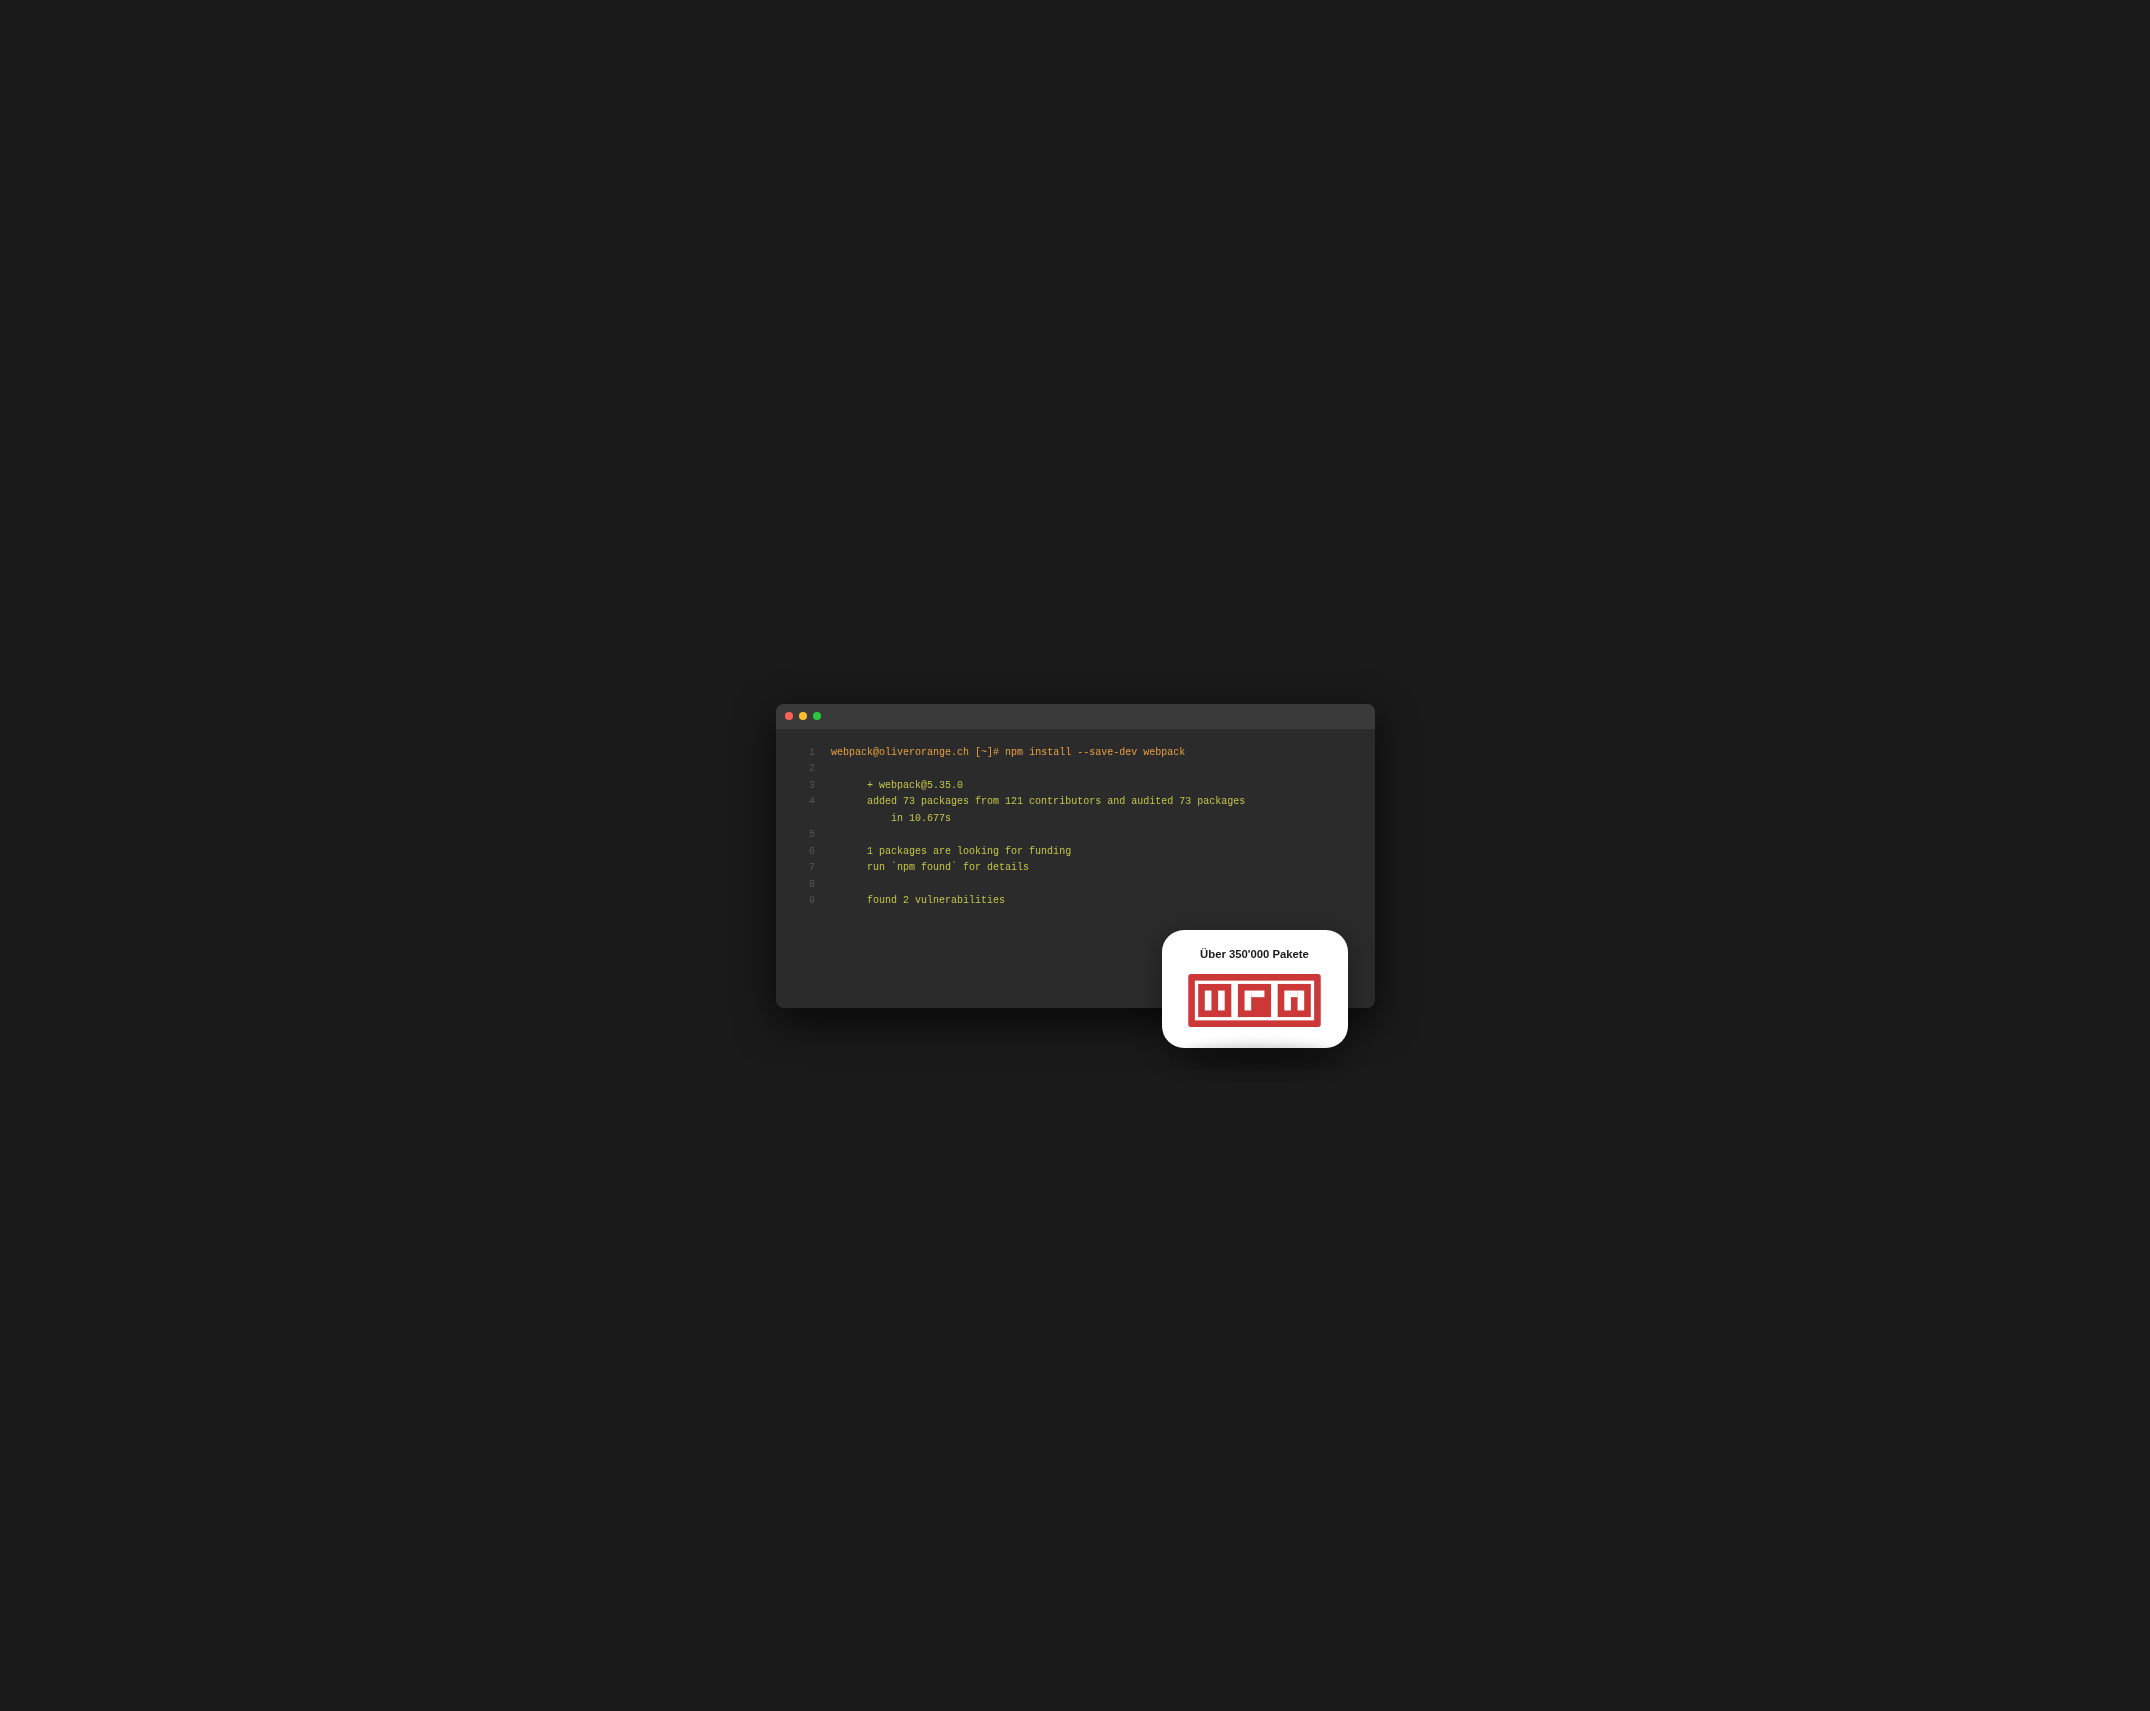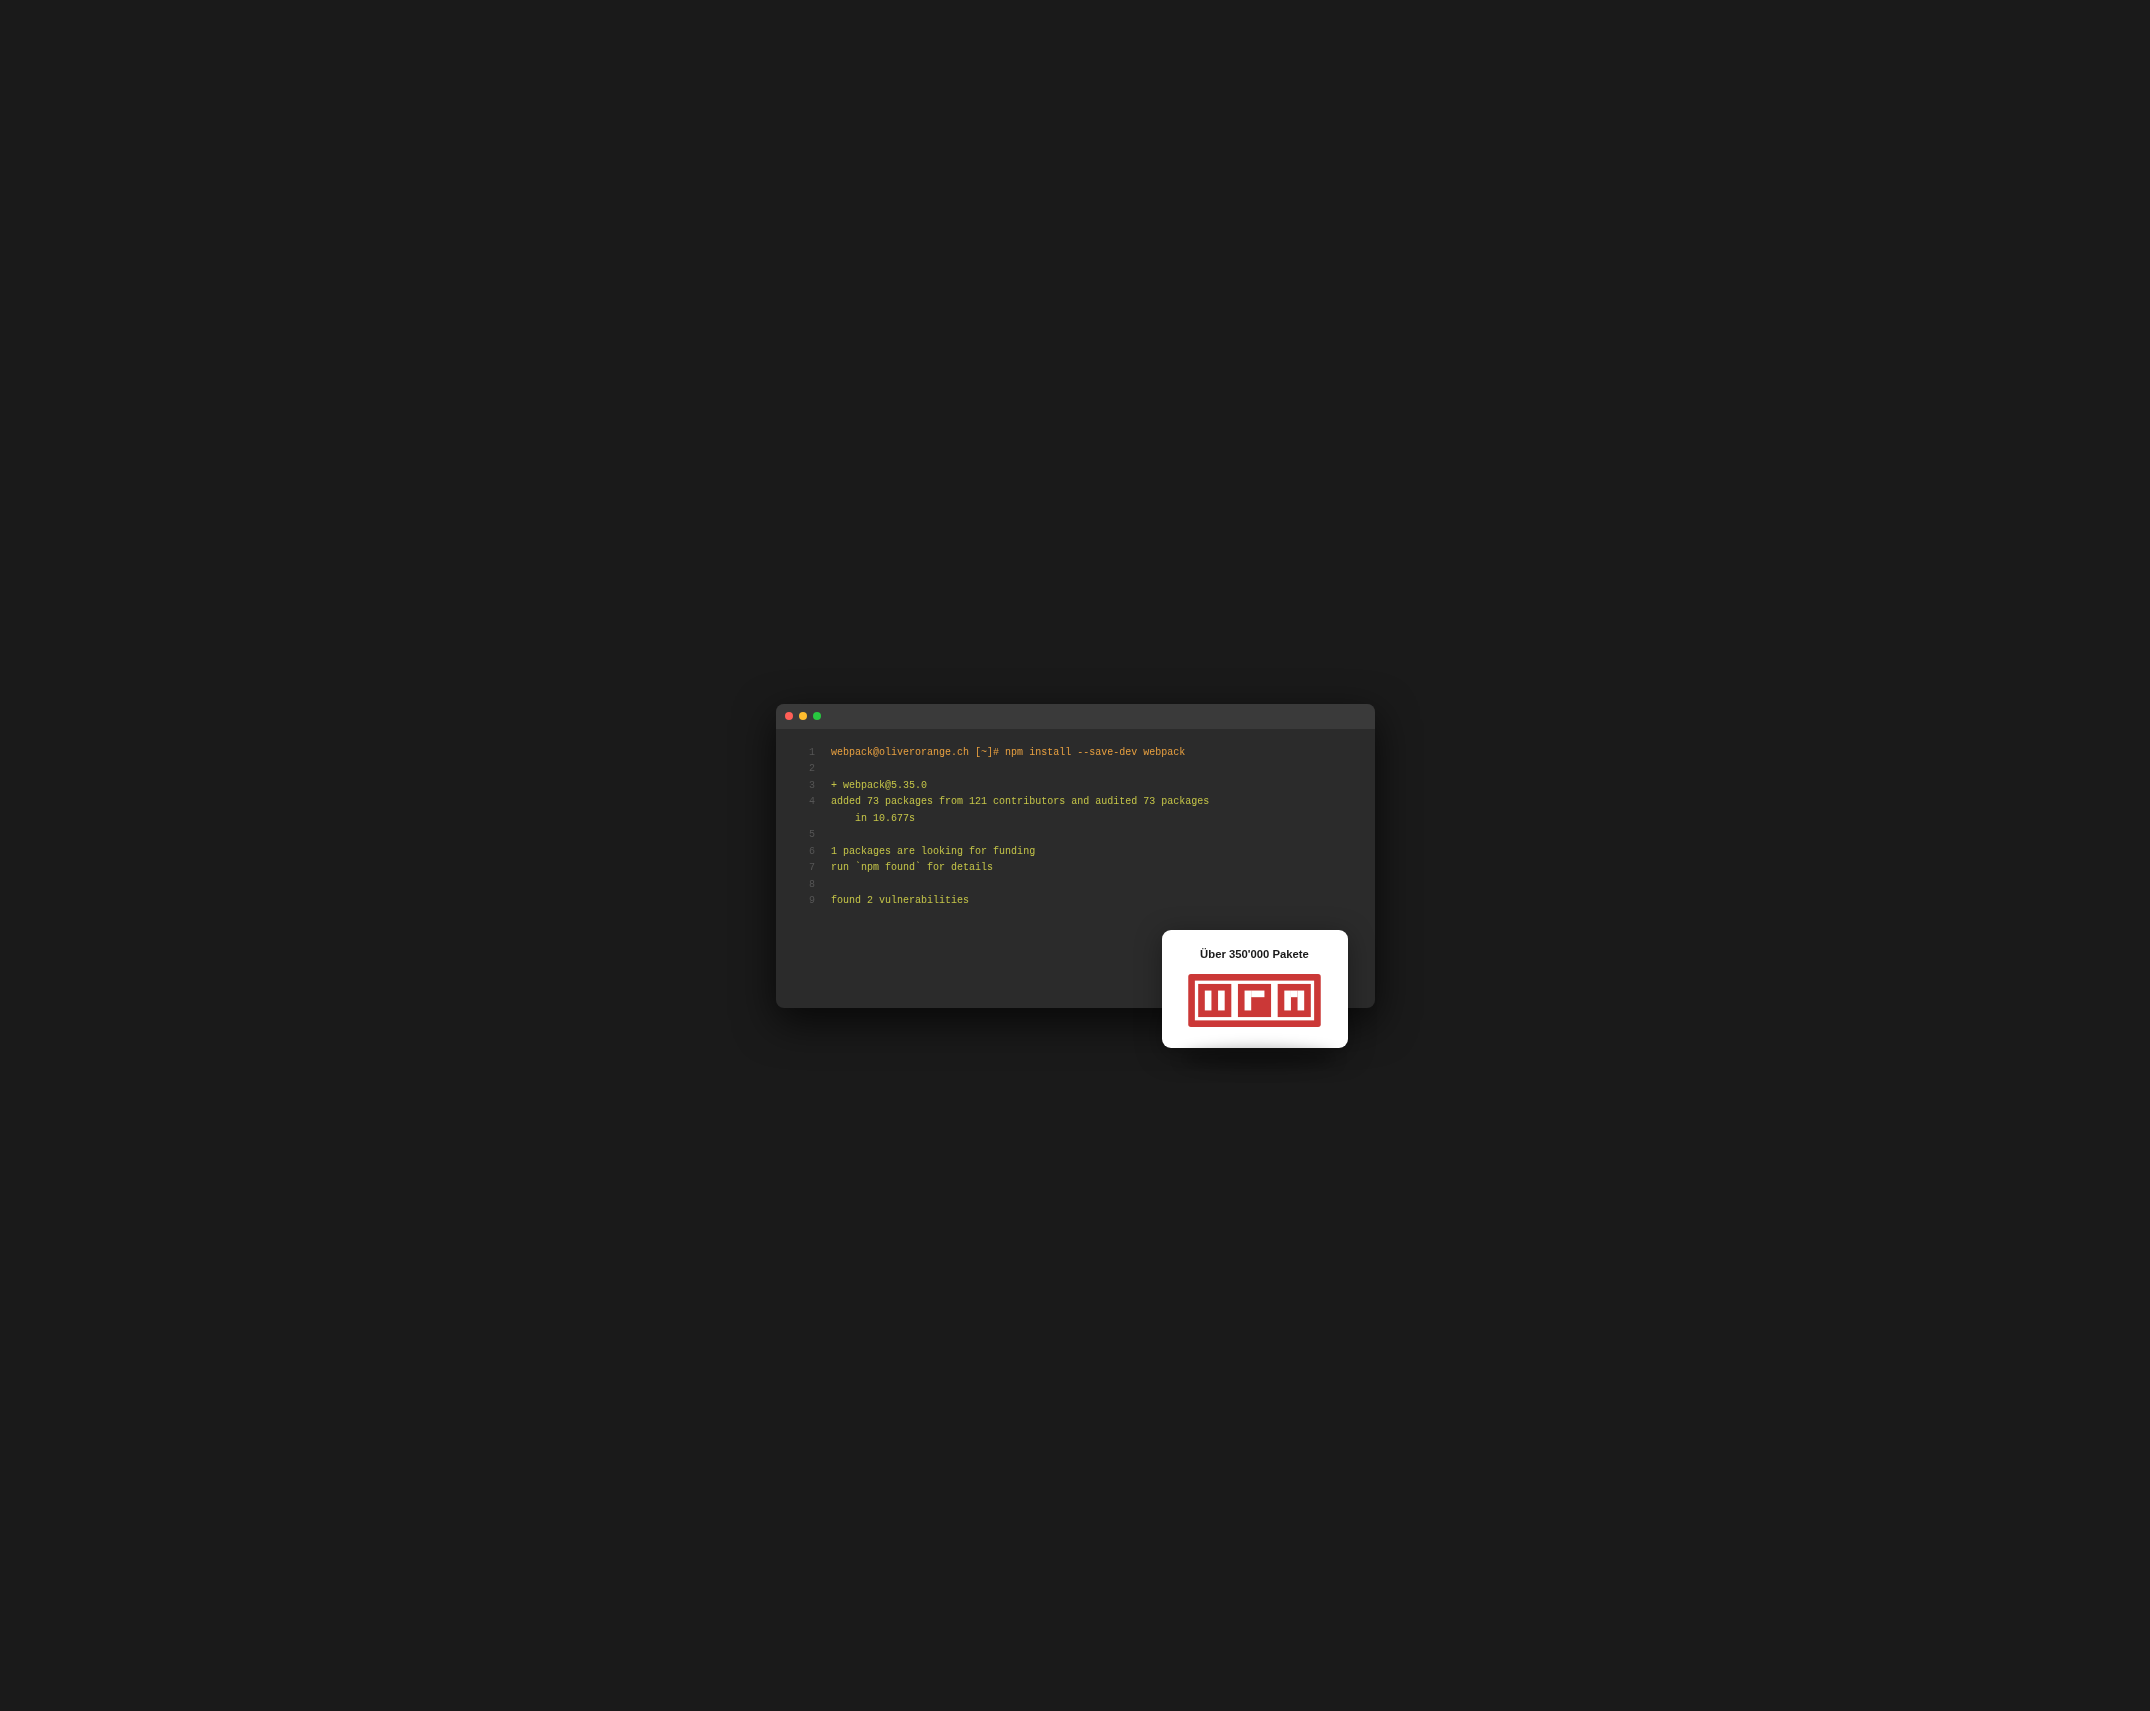--- a/index.html
+++ b/index.html
@@ -66,29 +66,29 @@
       text-align: right;
       margin-right: 16px;
       user-select: none;
     }
 
     .line-content {
       flex: 1;
     }
 
     .color-orange { color: #e8a040; }
-    .color-yellow-green { color: #c5c548; }
+    .color-yellow-green { color: #c5c548; margin-left: 36px; }
 
     
     .overlay-card {
       position: absolute;
       bottom: -40px;
       right: 27px;
       background: #ffffff;
-      border-radius: 9px;
+      border-radius: 22px;
       box-shadow: 0 5.3px 27px rgba(0,0,0,0.35);
       padding: 18.6px 24px 21px 24px;
       width: 186px;
       text-align: center;
     }
 
     .overlay-card-title {
       font-family: -apple-system, BlinkMacSystemFont, 'Helvetica Neue', sans-serif;
       font-size: 11.3px;
       font-weight: 700;

